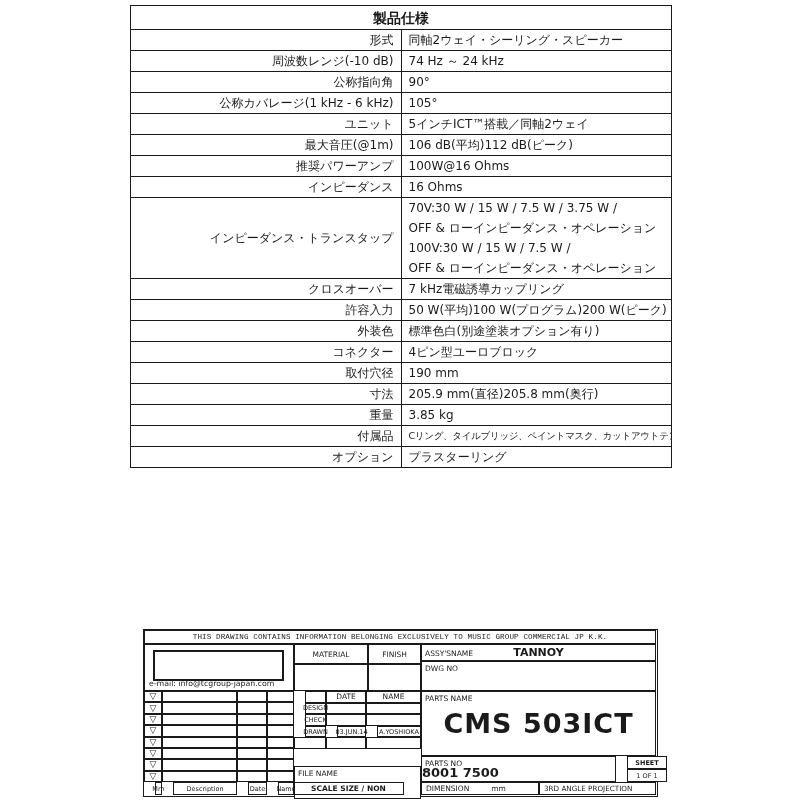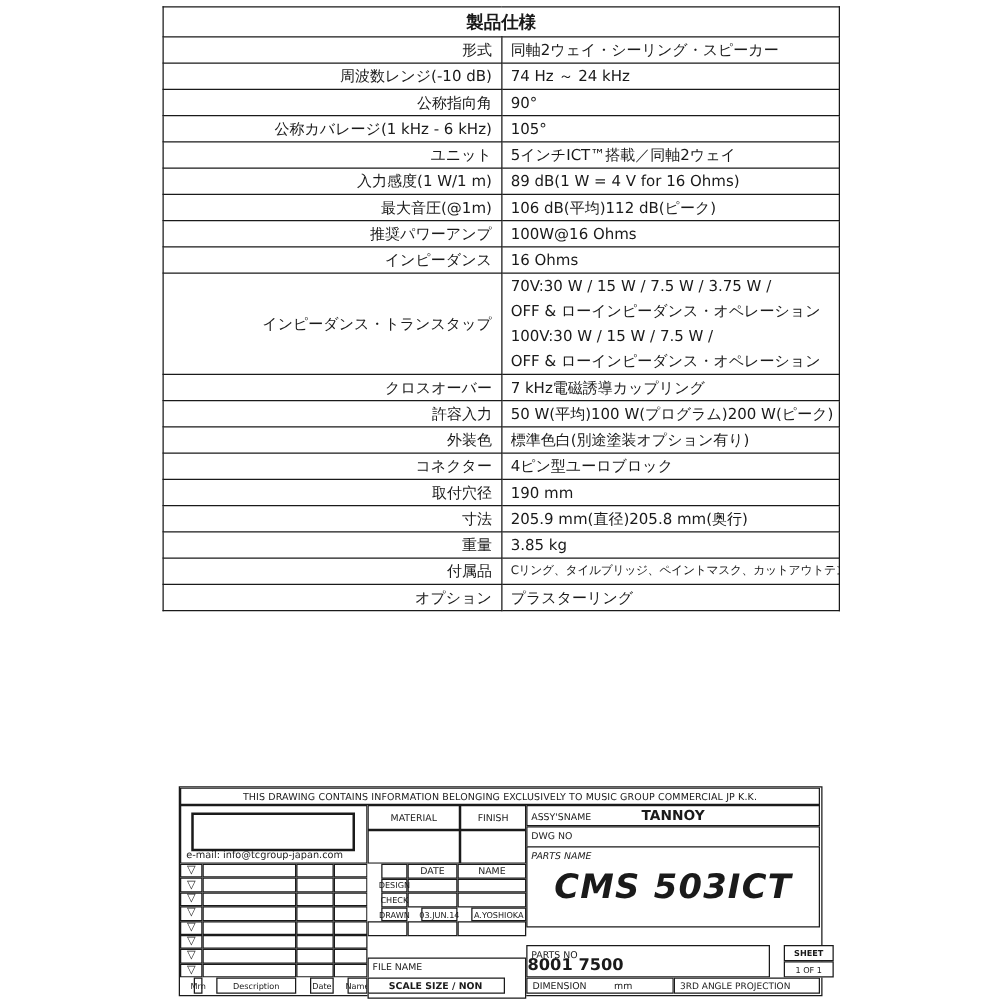--- a/index.html
+++ b/index.html
@@ -26,21 +26,21 @@
   #spec-table td.val div{line-height:20px;}
   
   #title-block{
     position:absolute;left:143px;top:629px;width:515px;height:168px;
     border:1.6px solid #1a1a1a;box-sizing:border-box;background:#fff;
   }
   .cell{position:absolute;box-sizing:border-box;border:1px solid #1a1a1a;background:#fff;}
   .tiny{font-size:7.5px;line-height:9px;}
   .micro{font-size:6.5px;line-height:8px;margin-left:11px;}
   .cell .corner-label{position:absolute;left:3px;top:2px;font-size:7.5px;}
-  #notice-row{left:0;top:0;width:512px;height:14px;display:flex;align-items:center;justify-content:center;font-size:7.6px;letter-spacing:0.1px;}
+  #notice-row{left:0;top:0;width:512px;height:14px;display:flex;align-items:center;justify-content:center;font-size:7.6px;letter-spacing:0.1px;font-family:Liberation Mono, monospace;}
   #logo-cell{left:0;top:14px;width:150px;height:47px;}
   #logo-box{position:absolute;left:8px;top:5px;width:127px;height:27px;border:2px solid #1a1a1a;background:#fff;}
   #email-text{position:absolute;left:4px;bottom:2px;font-size:7.8px;white-space:nowrap;}
   #material-header{left:150px;top:14px;width:74px;height:20px;display:flex;align-items:center;justify-content:center;}
   #material-value{left:150px;top:34px;width:74px;height:27px;}
   #finish-header{left:224px;top:14px;width:53px;height:20px;display:flex;align-items:center;justify-content:center;}
   #finish-value{left:224px;top:34px;width:53px;height:27px;}
   #assy-row{left:277px;top:14px;width:235px;height:17px;}
   #assy-row .corner-label{top:4px;}
   #assy-value{position:absolute;left:0;right:0;top:1px;text-align:center;font-weight:bold;font-size:11px;}
@@ -53,21 +53,21 @@
   #rev-legend{left:0;top:152px;width:150px;height:13px;display:grid;
     grid-template-columns:18px 75px 30px 27px;border:none;}
   #rev-legend .rcell{box-sizing:border-box;border:1px solid #1a1a1a;display:flex;align-items:center;justify-content:center;}
   
   #sig-grid{left:150px;top:61px;width:127px;height:58px;display:grid;
     grid-template-columns:32px 40px 55px;grid-auto-rows:1fr;border:none;}
   #sig-grid .scell{box-sizing:border-box;border:1px solid #1a1a1a;display:flex;align-items:center;justify-content:center;text-align:center;}
   #file-name-cell{left:150px;top:136px;width:127px;height:33px;}
   #scale-cell{left:150px;top:152px;width:110px;height:13px;display:flex;align-items:center;padding-left:16px;font-weight:bold;font-size:7.5px;}
   
-  #parts-name-cell{left:277px;top:47px;width:235px;height:65px;font-style:italic;}
+  #parts-name-cell{left:277px;top:61px;width:235px;height:65px;}
   #parts-name-value{position:absolute;left:0;right:0;top:16px;text-align:center;font-weight:bold;font-size:27px;letter-spacing:1px;}
   #parts-no-cell{left:277px;top:126px;width:195px;height:26px;}
   #parts-no-value{position:absolute;left:0;right:0;top:8px;text-align:left;font-weight:bold;font-size:13px;}
   #sheet-header{left:472px;top:126px;width:40px;height:13px;display:flex;align-items:center;justify-content:center;font-weight:bold;}
   #sheet-value{left:472px;top:139px;width:40px;height:13px;display:flex;align-items:center;justify-content:center;}
   #dimension-cell{left:277px;top:152px;width:118px;height:13px;display:flex;align-items:center;padding-left:4px;gap:22px;font-size:7.5px;}
   #projection-cell{left:395px;top:152px;width:117px;height:13px;display:flex;align-items:center;padding-left:4px;font-size:7.2px;}
 </style>
 </head>
 <body>
@@ -92,24 +92,20 @@
       </tr>
       <tr>
         <td class="lbl">公称カバレージ(1 kHz - 6 kHz)</td>
         <td class="val">105°</td>
       </tr>
       <tr>
         <td class="lbl">ユニット</td>
         <td class="val">5インチICT™搭載／同軸2ウェイ</td>
       </tr>
       <tr>
-        <td class="lbl">入力感度(1 W/1 m)</td>
-        <td class="val">89 dB(1 W = 4 V for 16 Ohms)</td>
-      </tr>
-      <tr>
         <td class="lbl">最大音圧(@1m)</td>
         <td class="val">106 dB(平均)112 dB(ピーク)</td>
       </tr>
       <tr>
         <td class="lbl">推奨パワーアンプ</td>
         <td class="val">100W@16 Ohms</td>
       </tr>
       <tr>
         <td class="lbl">インピーダンス</td>
         <td class="val">16 Ohms</td>

